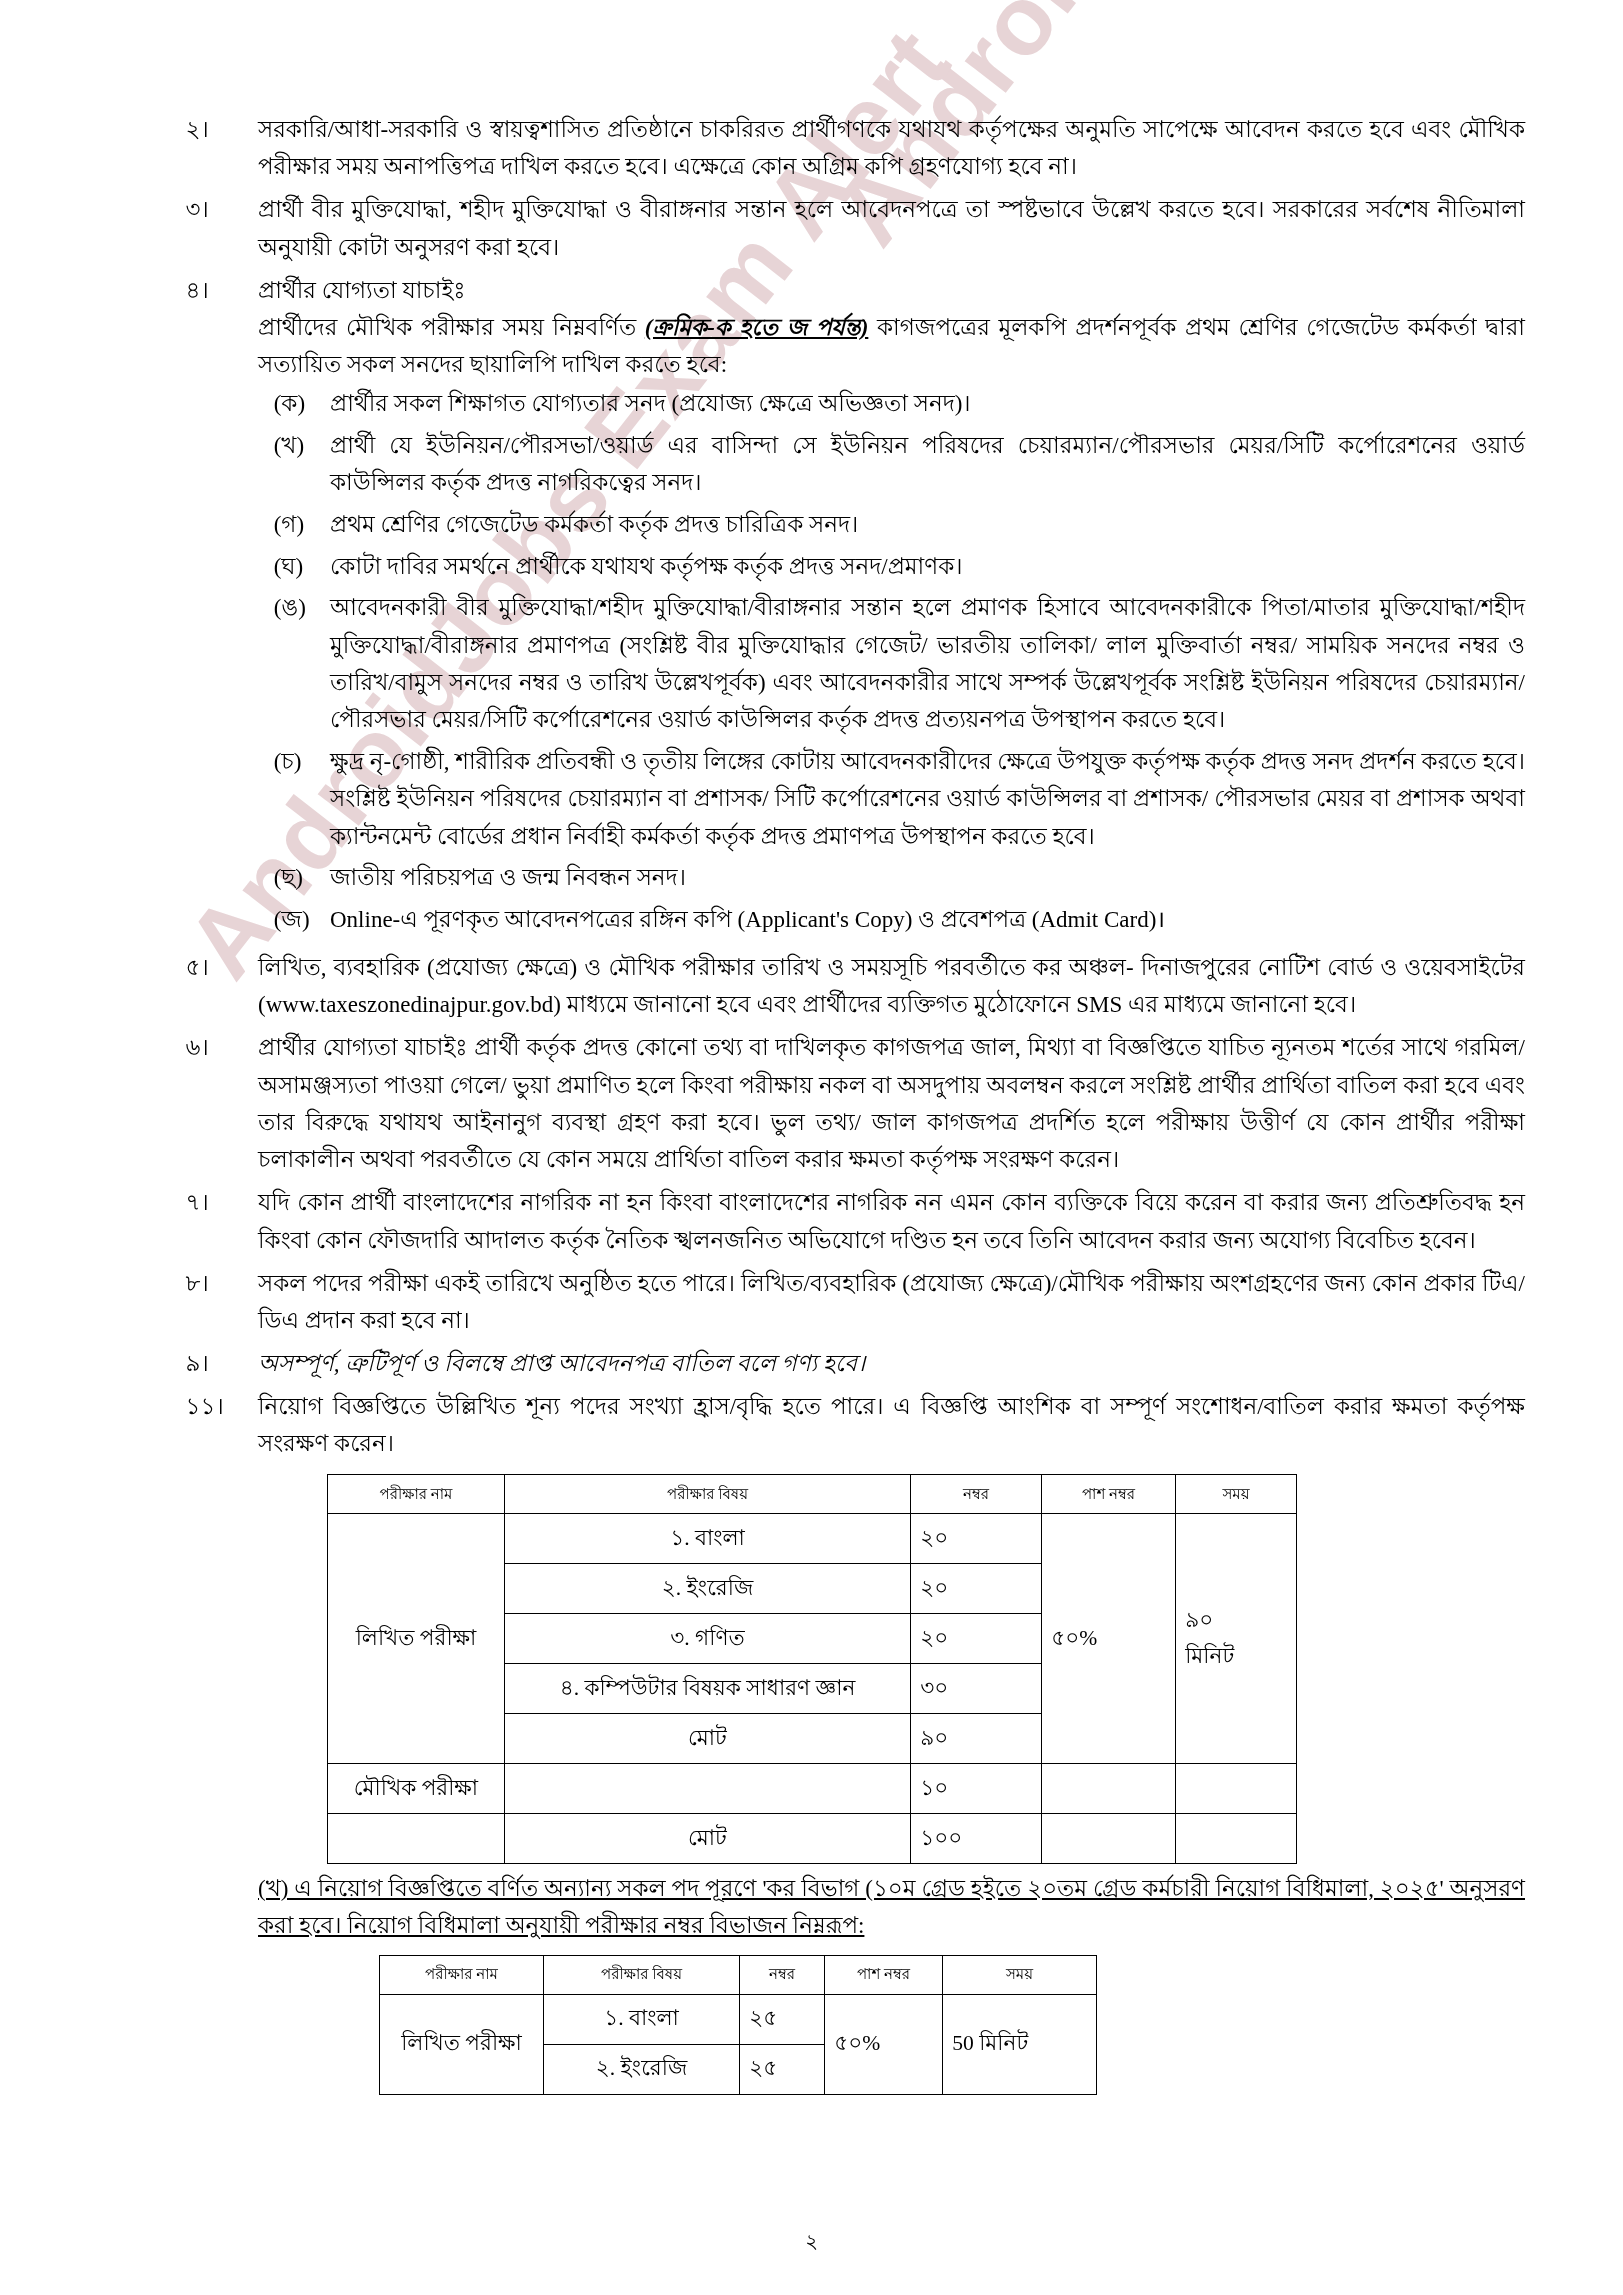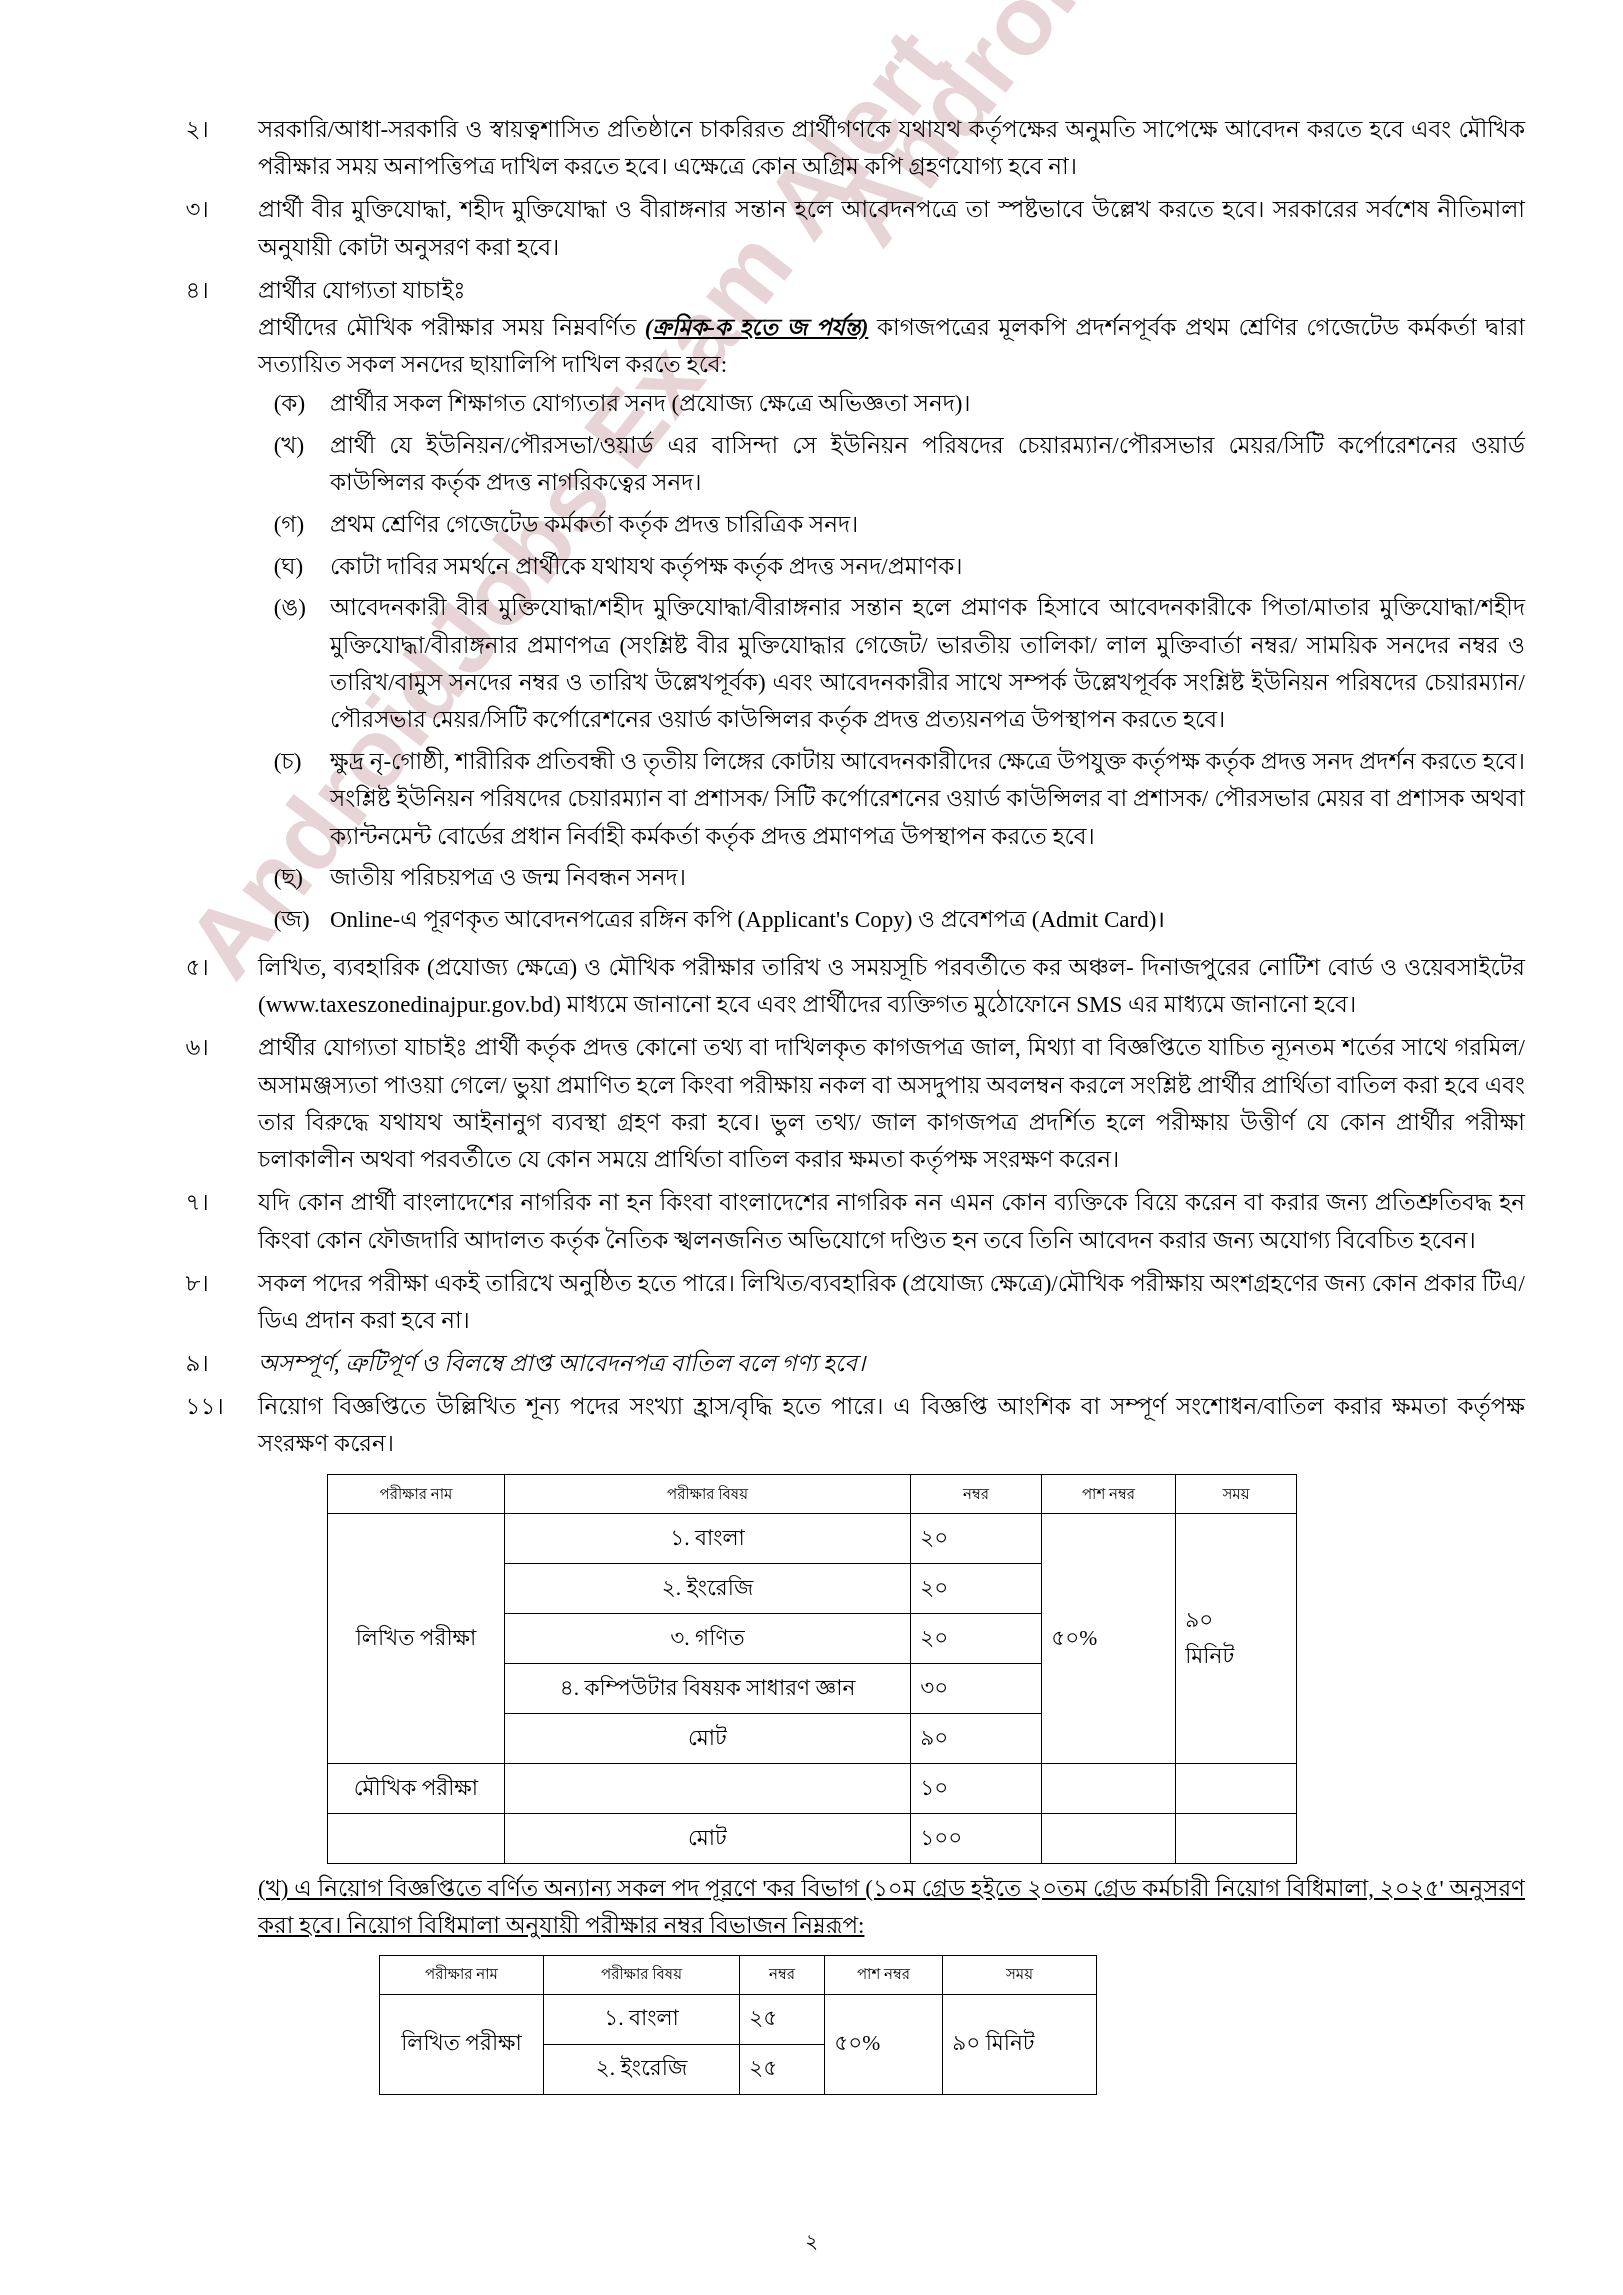--- a/index.html
+++ b/index.html
@@ -300,21 +300,21 @@
           <th class="col2-pass">পাশ নম্বর</th>
           <th class="col2-time">সময়</th>
         </tr>
       </thead>
       <tbody>
         <tr>
           <td class="ctr-name" rowspan="2">লিখিত পরীক্ষা</td>
           <td class="l">১. বাংলা</td>
           <td class="c">২৫</td>
           <td class="c" rowspan="2">৫০%</td>
-          <td class="c" rowspan="2">৯০ মিনিট</td>
+          <td class="c" rowspan="2">50 মিনিট</td>
         </tr>
         <tr>
           <td class="l">২. ইংরেজি</td>
           <td class="c">২৫</td>
         </tr>
       </tbody>
     </table>
   </div>
 
 </div>

